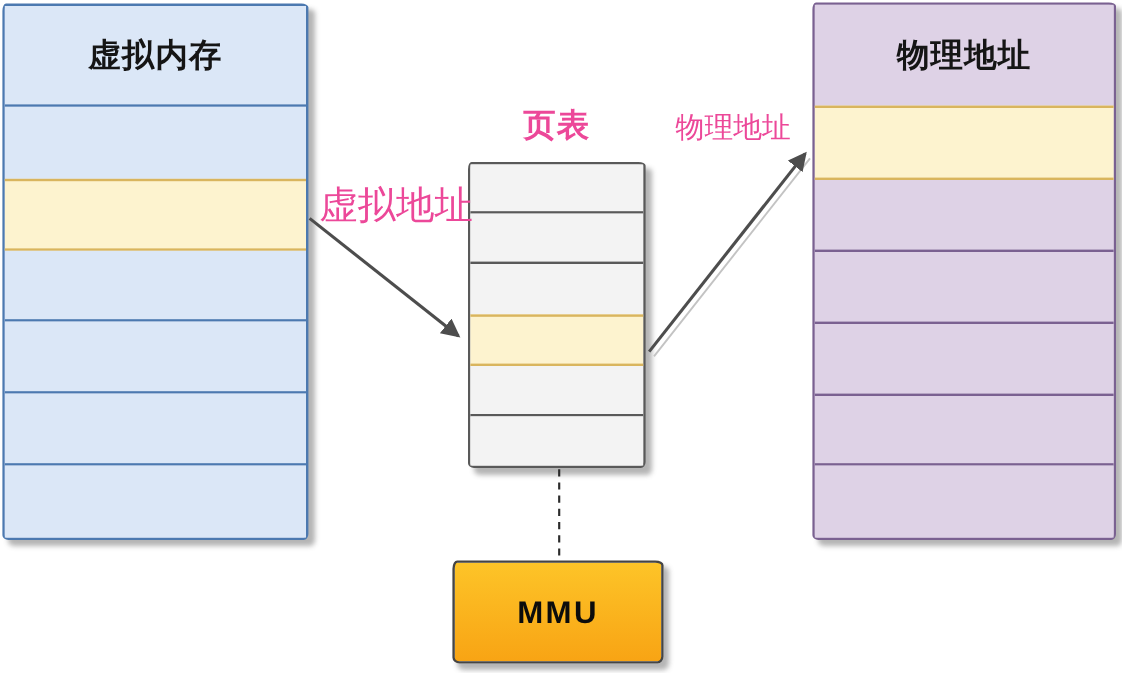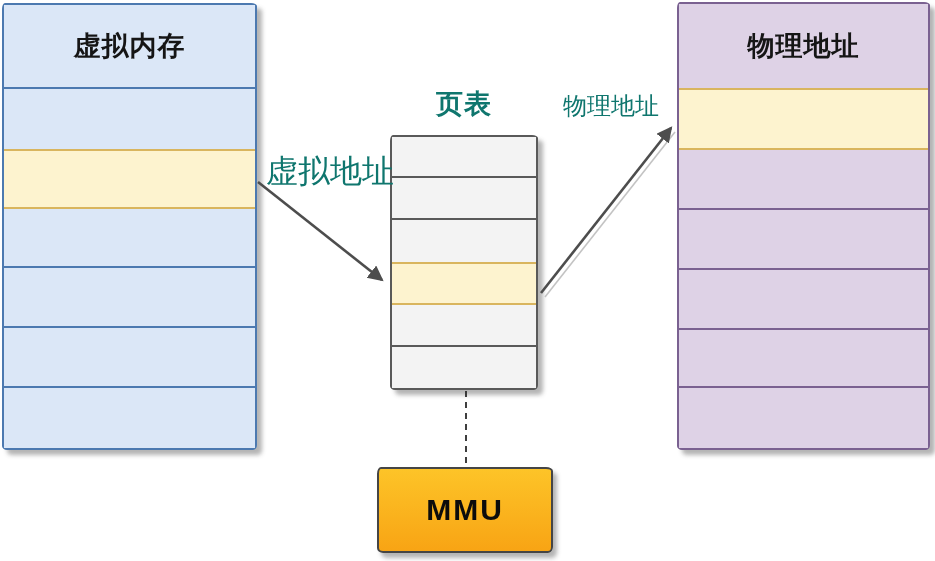--- a/index.html
+++ b/index.html
@@ -67,21 +67,21 @@
     background: var(--highlight-fill, #fdf3cf) !important;
     border-top: 2px solid var(--highlight-border, #d9b55e) !important;
     border-bottom: 2px solid var(--highlight-border, #d9b55e) !important;
   }
   .no-bb { border-bottom: none !important; }
 
   
   .float-label {
     position: absolute;
     white-space: nowrap;
-    color: #0f766e;
+    color: #ec4899;
   }
   .pt-title {
     left: 390px; top: 86px; width: 148px;
     text-align: center;
     font-size: 27px; font-weight: bold; letter-spacing: 1px;
   }
   .va-label { left: 266px; top: 150px; font-size: 32px; }
   .pa-label { left: 563px; top: 90px;  font-size: 24px; }
 
   
@@ -89,21 +89,21 @@
     position: absolute;
     left: 377px; top: 467px; width: 176px; height: 86px;
     box-sizing: border-box;
     background: linear-gradient(180deg, var(--mmu-top, #fdc428) 0%, var(--mmu-bottom, #f8a414) 100%);
     border: 2px solid var(--mmu-border, #454545);
     border-radius: 4px 7px 5px 6px / 7px 4px 6px 5px;
     box-shadow: 4px 5px 4px rgba(90, 90, 90, 0.45);
     display: flex;
     align-items: center;
     justify-content: center;
-    font-size: 30px;
+    font-size: 26px;
     font-weight: bold;
     letter-spacing: 2px;
     color: #0c0c0c;
   }
 
   
   .overlay {
     position: absolute;
     left: 0; top: 0;
     width: 935px; height: 561px;

